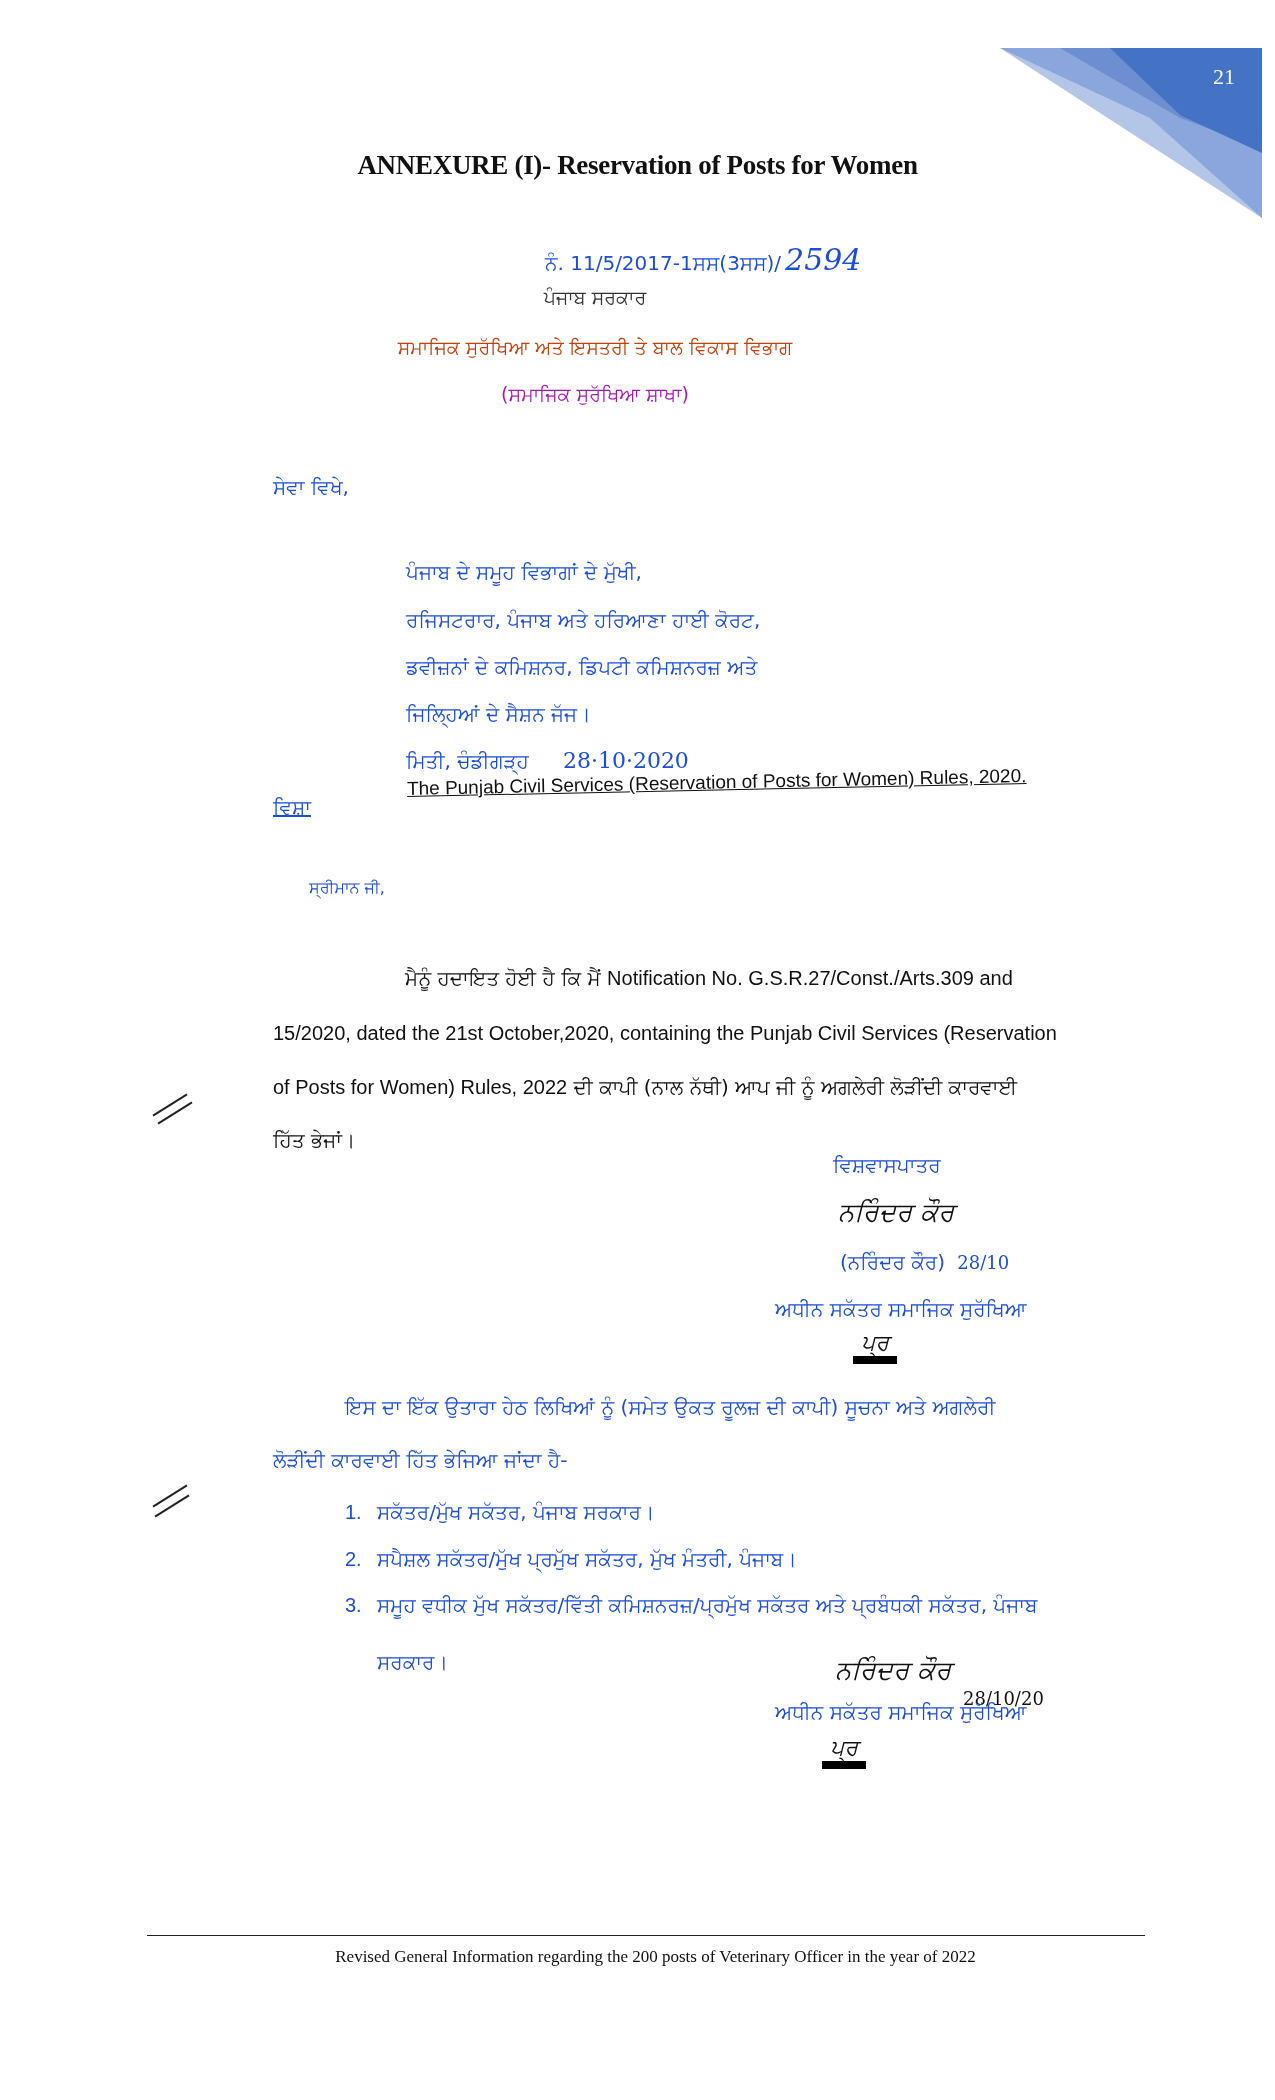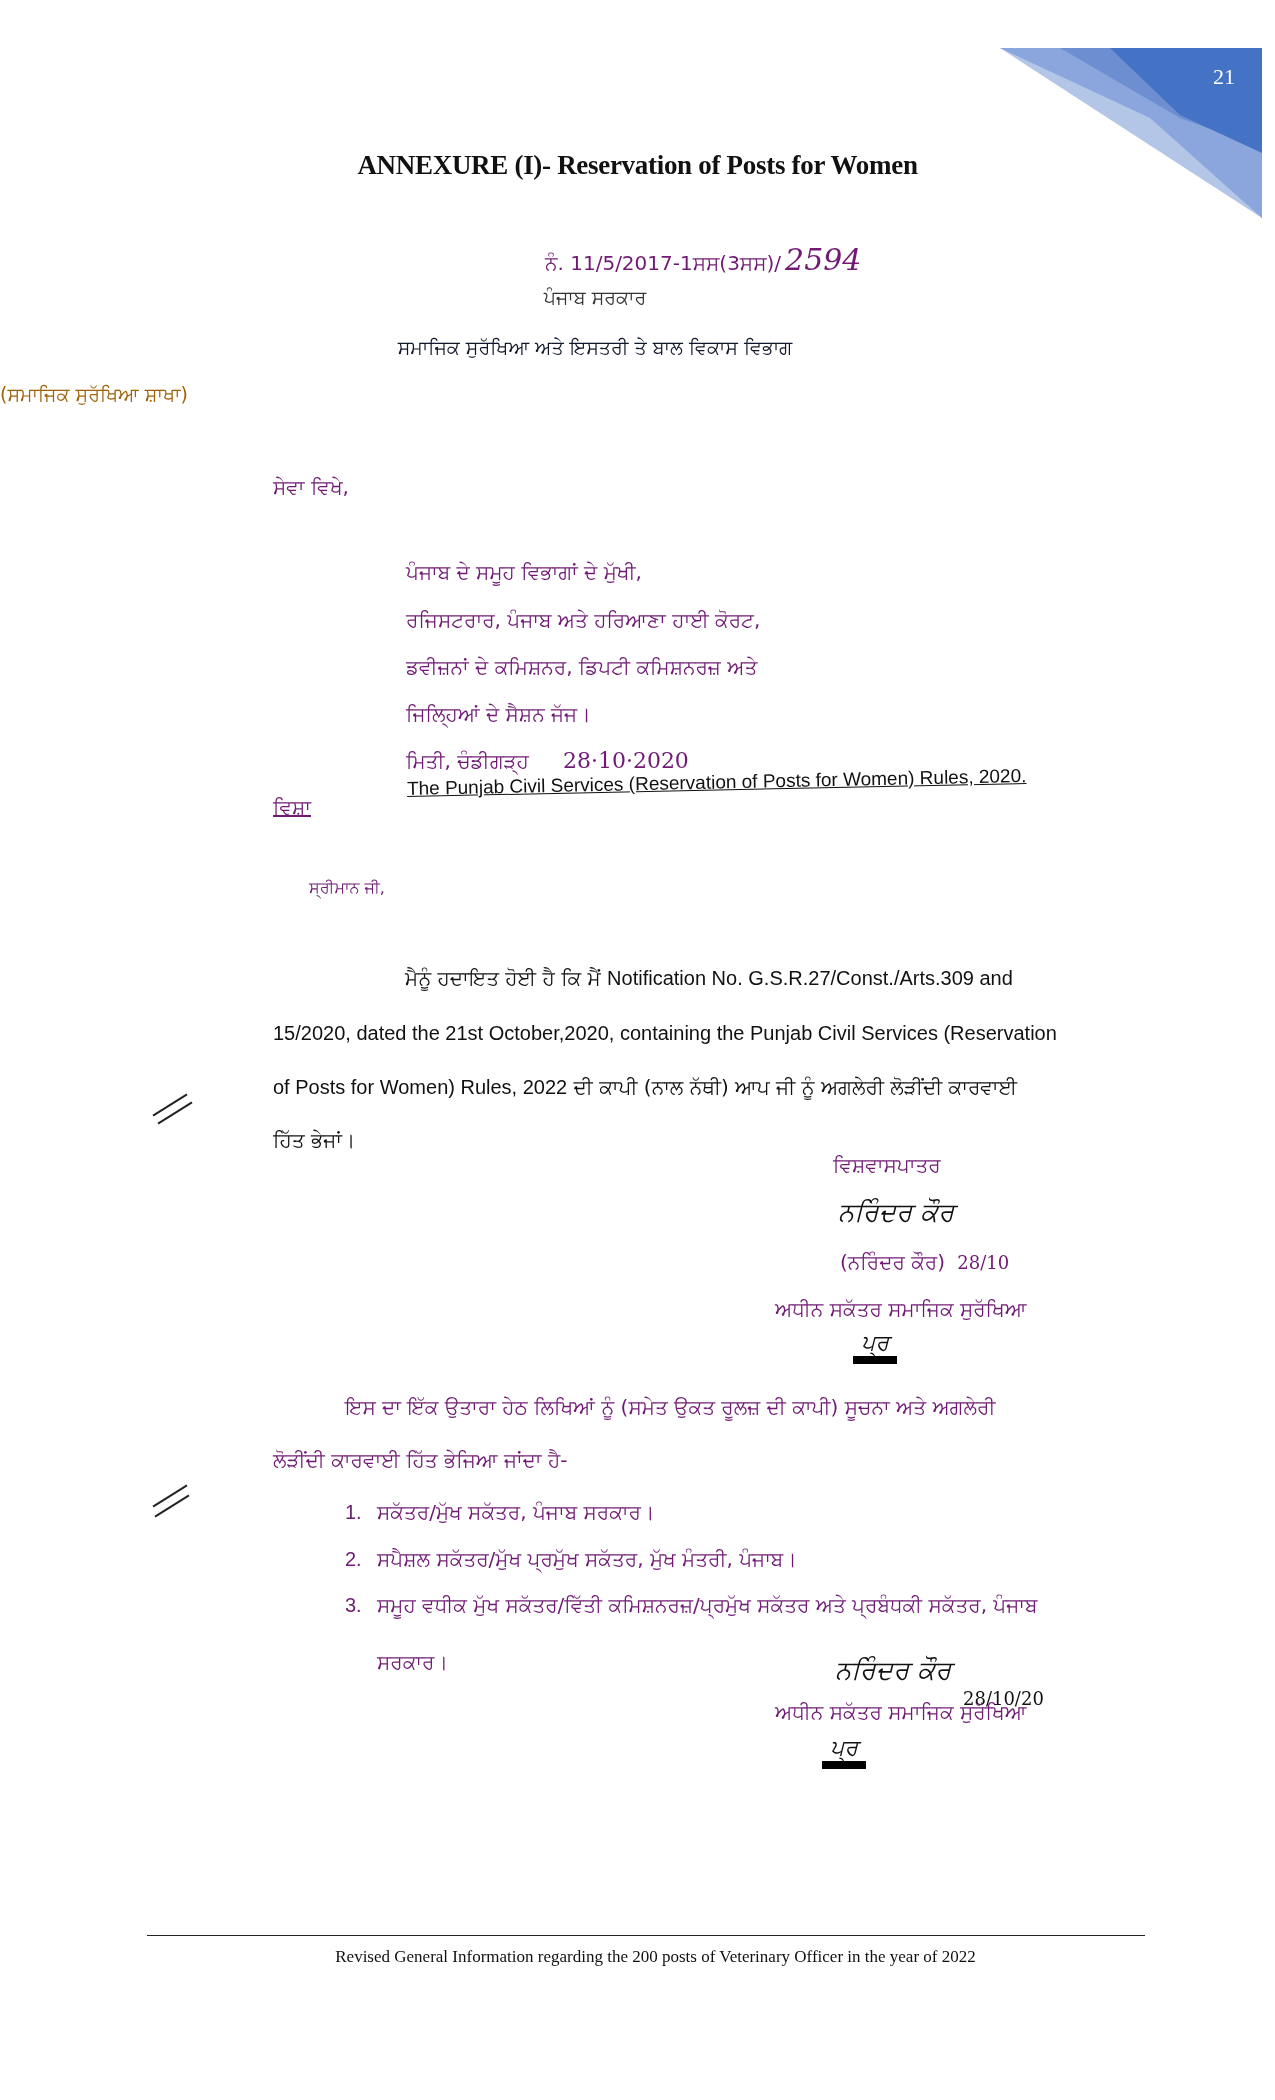--- a/index.html
+++ b/index.html
@@ -9,27 +9,27 @@
 
   
   .corner { left: 1000px; top: 48px; width: 262px; height: 170px; }
   .page-num { right: 40px; top: 64px; font-family: "Liberation Serif", serif;
               font-size: 22px; color: #ffffff; }
 
   .title { left: 0; width: 1275px; top: 150px; text-align: center;
            font-family: "Liberation Serif", serif; font-weight: bold;
            font-size: 27px; letter-spacing: -0.3px; color: #111; }
 
-  .scan { font-family: "DejaVu Sans", sans-serif; color: #701a75; }
+  .scan { font-family: "DejaVu Sans", sans-serif; color: #1d4ed8; }
 
   .ref-no { left: 545px; top: 242px; font-size: 20px; }
   .ref-no .hand { font-family: "DejaVu Serif", serif; font-style: italic; font-size: 30px; margin-left: 4px; }
   .gov { left: 0; width: 1190px; text-align: center; top: 286px; font-size: 19px; color:#333; }
-  .dept { left: 0; width: 1190px; text-align: center; top: 336px; font-size: 19px; color:#0f172a; }
-  .wing { left: 0; width: 1190px; top: 383px; font-size: 19px; color:#a16207; }
+  .dept { left: 0; width: 1190px; text-align: center; top: 336px; font-size: 19px; color:#c2410c; }
+  .wing { left: 0; width: 1190px; text-align: center; top: 383px; font-size: 19px; color:#a21caf; }
 
   .to { left: 273px; top: 475px; font-size: 20px; }
   .addr { left: 406px; font-size: 20px; }
   .date-line { left: 406px; top: 748px; font-size: 20px; }
   .date-hand { font-family: "DejaVu Serif", serif; font-size: 22px; margin-left: 34px; }
 
   .subject-label { left: 273px; top: 795px; font-size: 20px; text-decoration: underline; }
   .subject-text { left: 407px; top: 778px; font-family: "Liberation Sans", sans-serif;
                   font-size: 19px; text-decoration: underline; transform: rotate(-1.2deg);
                   transform-origin: left center; white-space: nowrap; }

